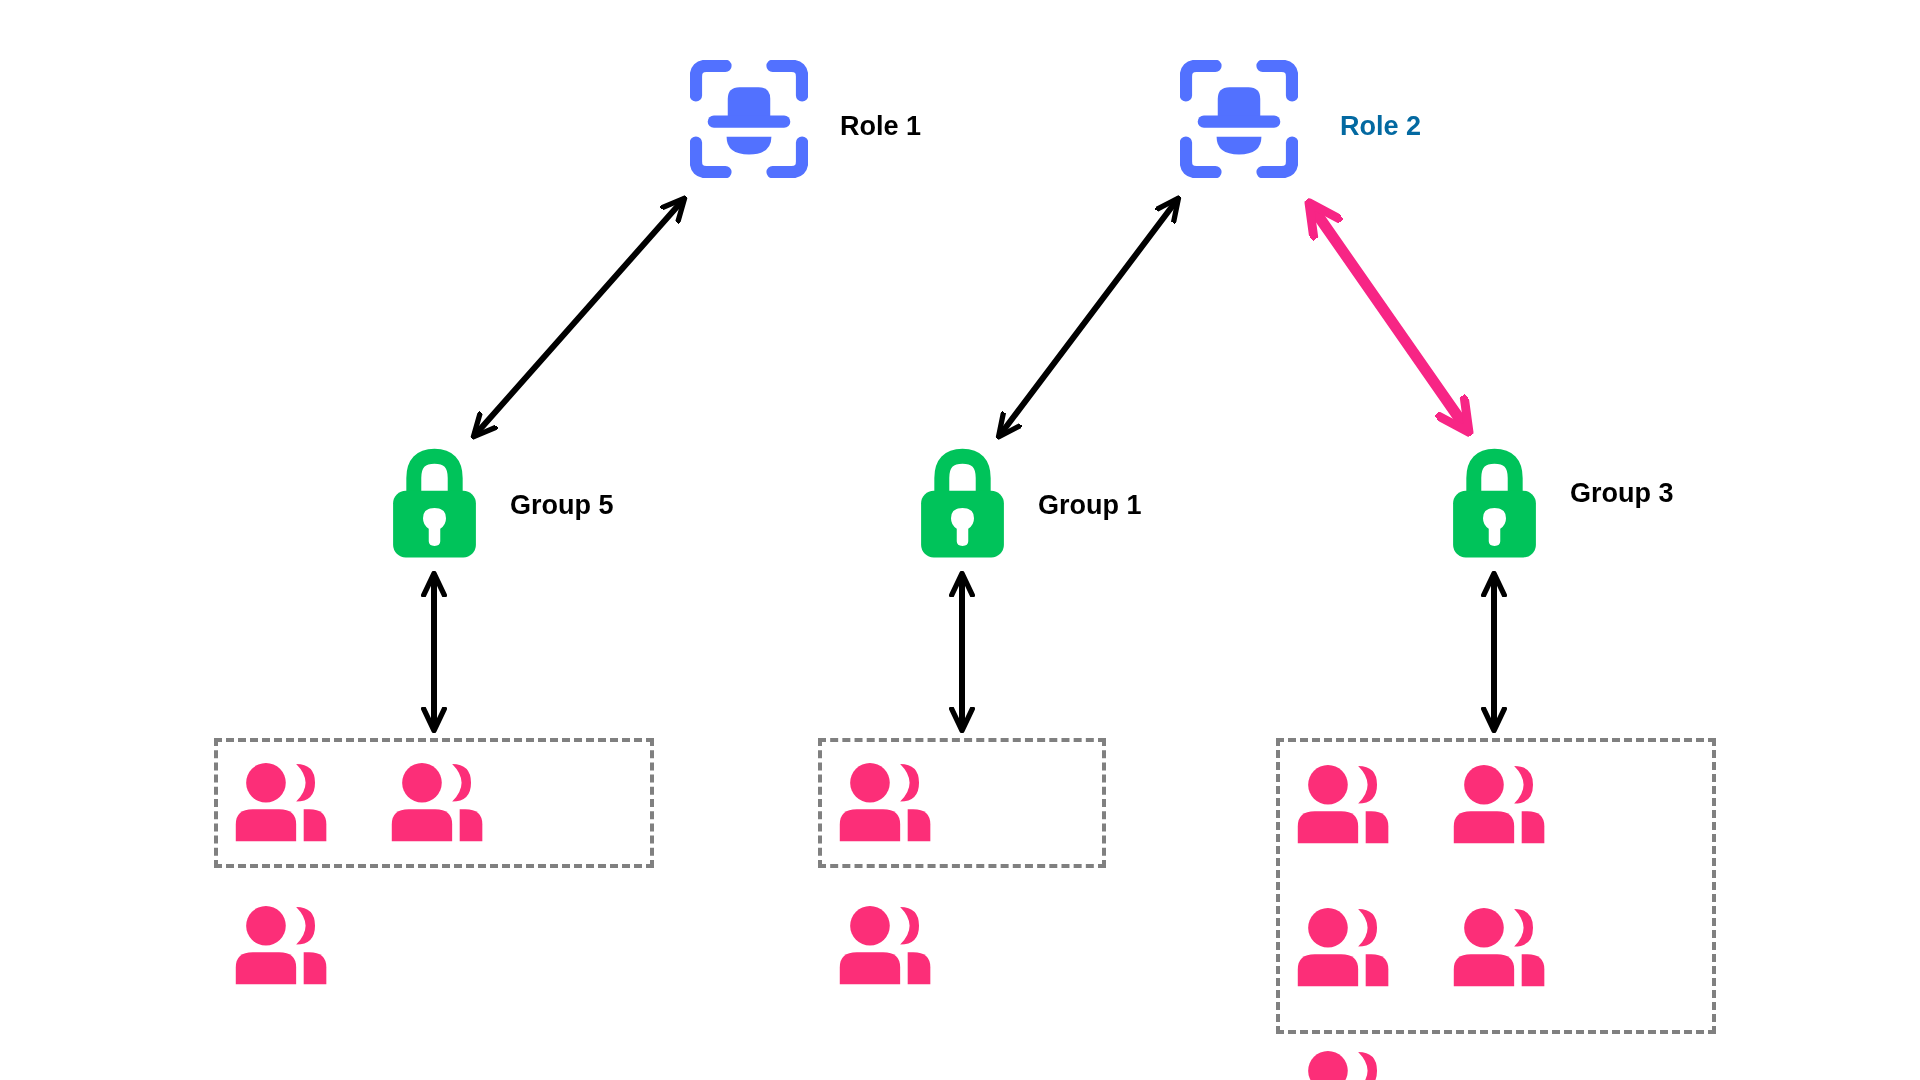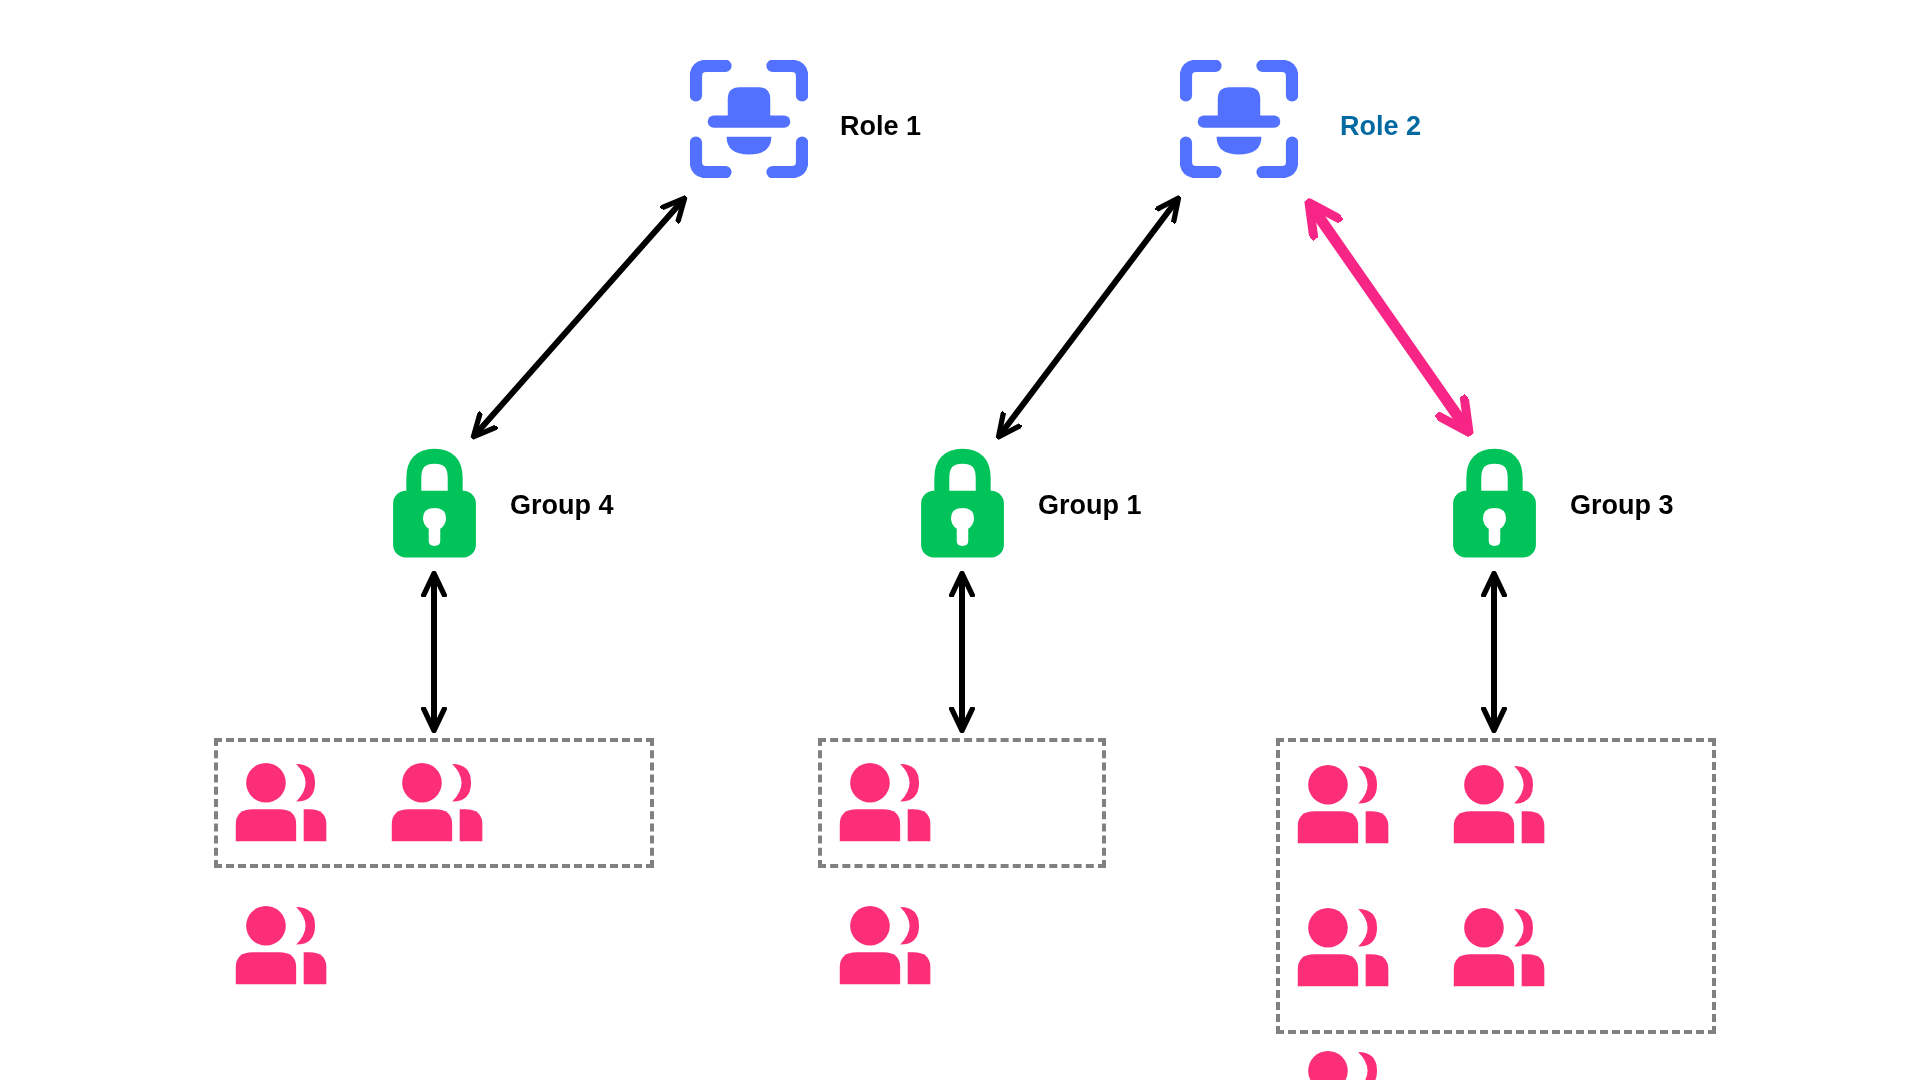--- a/index.html
+++ b/index.html
@@ -117,37 +117,37 @@
         </svg>
       </div>
       <div class="node-label" style="left: 1330px; top: 113px; color: #0369a1; margin-left: 10px;">Role 2</div>
       <div class="node" style="left: 388px; top: 447px; width: 93px; height: 115px;">
         <svg width="93" height="115" viewBox="0 0 80 100" class="lock-icon">
           <path d="M 22 42 L 22 27 Q 22 8 40 8 Q 58 8 58 27 L 58 42" fill="none" stroke="#00C35A" stroke-width="13"></path>
           <rect x="4" y="38" width="72" height="58" rx="11" fill="#00C35A"></rect>
           <path d="M 40 53 Q 50 53 50 62 Q 50 68 45 71 L 45 82 Q 45 86 40 86 Q 35 86 35 82 L 35 71 Q 30 68 30 62 Q 30 53 40 53 Z" fill="#FFFFFF"></path>
         </svg>
       </div>
-      <div class="node-label" style="left: 510px; top: 492px; color: rgb(0, 0, 0);">Group 4</div>
+      <div class="node-label" style="left: 510px; top: 492px; color: rgb(0, 0, 0);">Group 5</div>
       <div class="node" style="left: 916px; top: 447px; width: 93px; height: 115px;">
         <svg width="93" height="115" viewBox="0 0 80 100" class="lock-icon">
           <path d="M 22 42 L 22 27 Q 22 8 40 8 Q 58 8 58 27 L 58 42" fill="none" stroke="#00C35A" stroke-width="13"></path>
           <rect x="4" y="38" width="72" height="58" rx="11" fill="#00C35A"></rect>
           <path d="M 40 53 Q 50 53 50 62 Q 50 68 45 71 L 45 82 Q 45 86 40 86 Q 35 86 35 82 L 35 71 Q 30 68 30 62 Q 30 53 40 53 Z" fill="#FFFFFF"></path>
         </svg>
       </div>
       <div class="node-label" style="left: 1038px; top: 492px; color: rgb(0, 0, 0);">Group 1</div>
       <div class="node" style="left: 1448px; top: 447px; width: 93px; height: 115px;">
         <svg width="93" height="115" viewBox="0 0 80 100" class="lock-icon">
           <path d="M 22 42 L 22 27 Q 22 8 40 8 Q 58 8 58 27 L 58 42" fill="none" stroke="#00C35A" stroke-width="13"></path>
           <rect x="4" y="38" width="72" height="58" rx="11" fill="#00C35A"></rect>
           <path d="M 40 53 Q 50 53 50 62 Q 50 68 45 71 L 45 82 Q 45 86 40 86 Q 35 86 35 82 L 35 71 Q 30 68 30 62 Q 30 53 40 53 Z" fill="#FFFFFF"></path>
         </svg>
       </div>
-      <div class="node-label" style="left: 1570px; top: 492px; color: rgb(0, 0, 0);">Group 3</div>
+      <div class="node-label" style="left: 1570px; top: 480px; color: rgb(0, 0, 0);">Group 3</div>
       <div class="member-box" style="left: 214px; top: 738px; width: 440px; height: 130px; border-color: rgb(128, 128, 128); border-style: dashed;">
         <div class="member-grid" style="padding: 20px 12px; gap: 60px 52px;">
           <div style="width: 104px; height: 83px; flex: 0 0 auto;">
             <svg width="104" height="83" viewBox="0 0 110 88" class="member-icon">
               <circle cx="38" cy="22" r="21" fill="#FC2E78"></circle>
               <path d="M 6 84 L 6 66 Q 6 50 24 50 L 52 50 Q 70 50 70 66 L 70 84 Z" fill="#FC2E78"></path>
               <path d="M 70 2 Q 90 2 90 22 Q 90 42 70 42 Q 80 32 80 22 Q 80 12 70 2 Z" fill="#FC2E78"></path>
               <path d="M 78 50 L 84 50 Q 102 50 102 66 L 102 84 L 78 84 Z" fill="#FC2E78"></path>
             </svg>
           </div>

